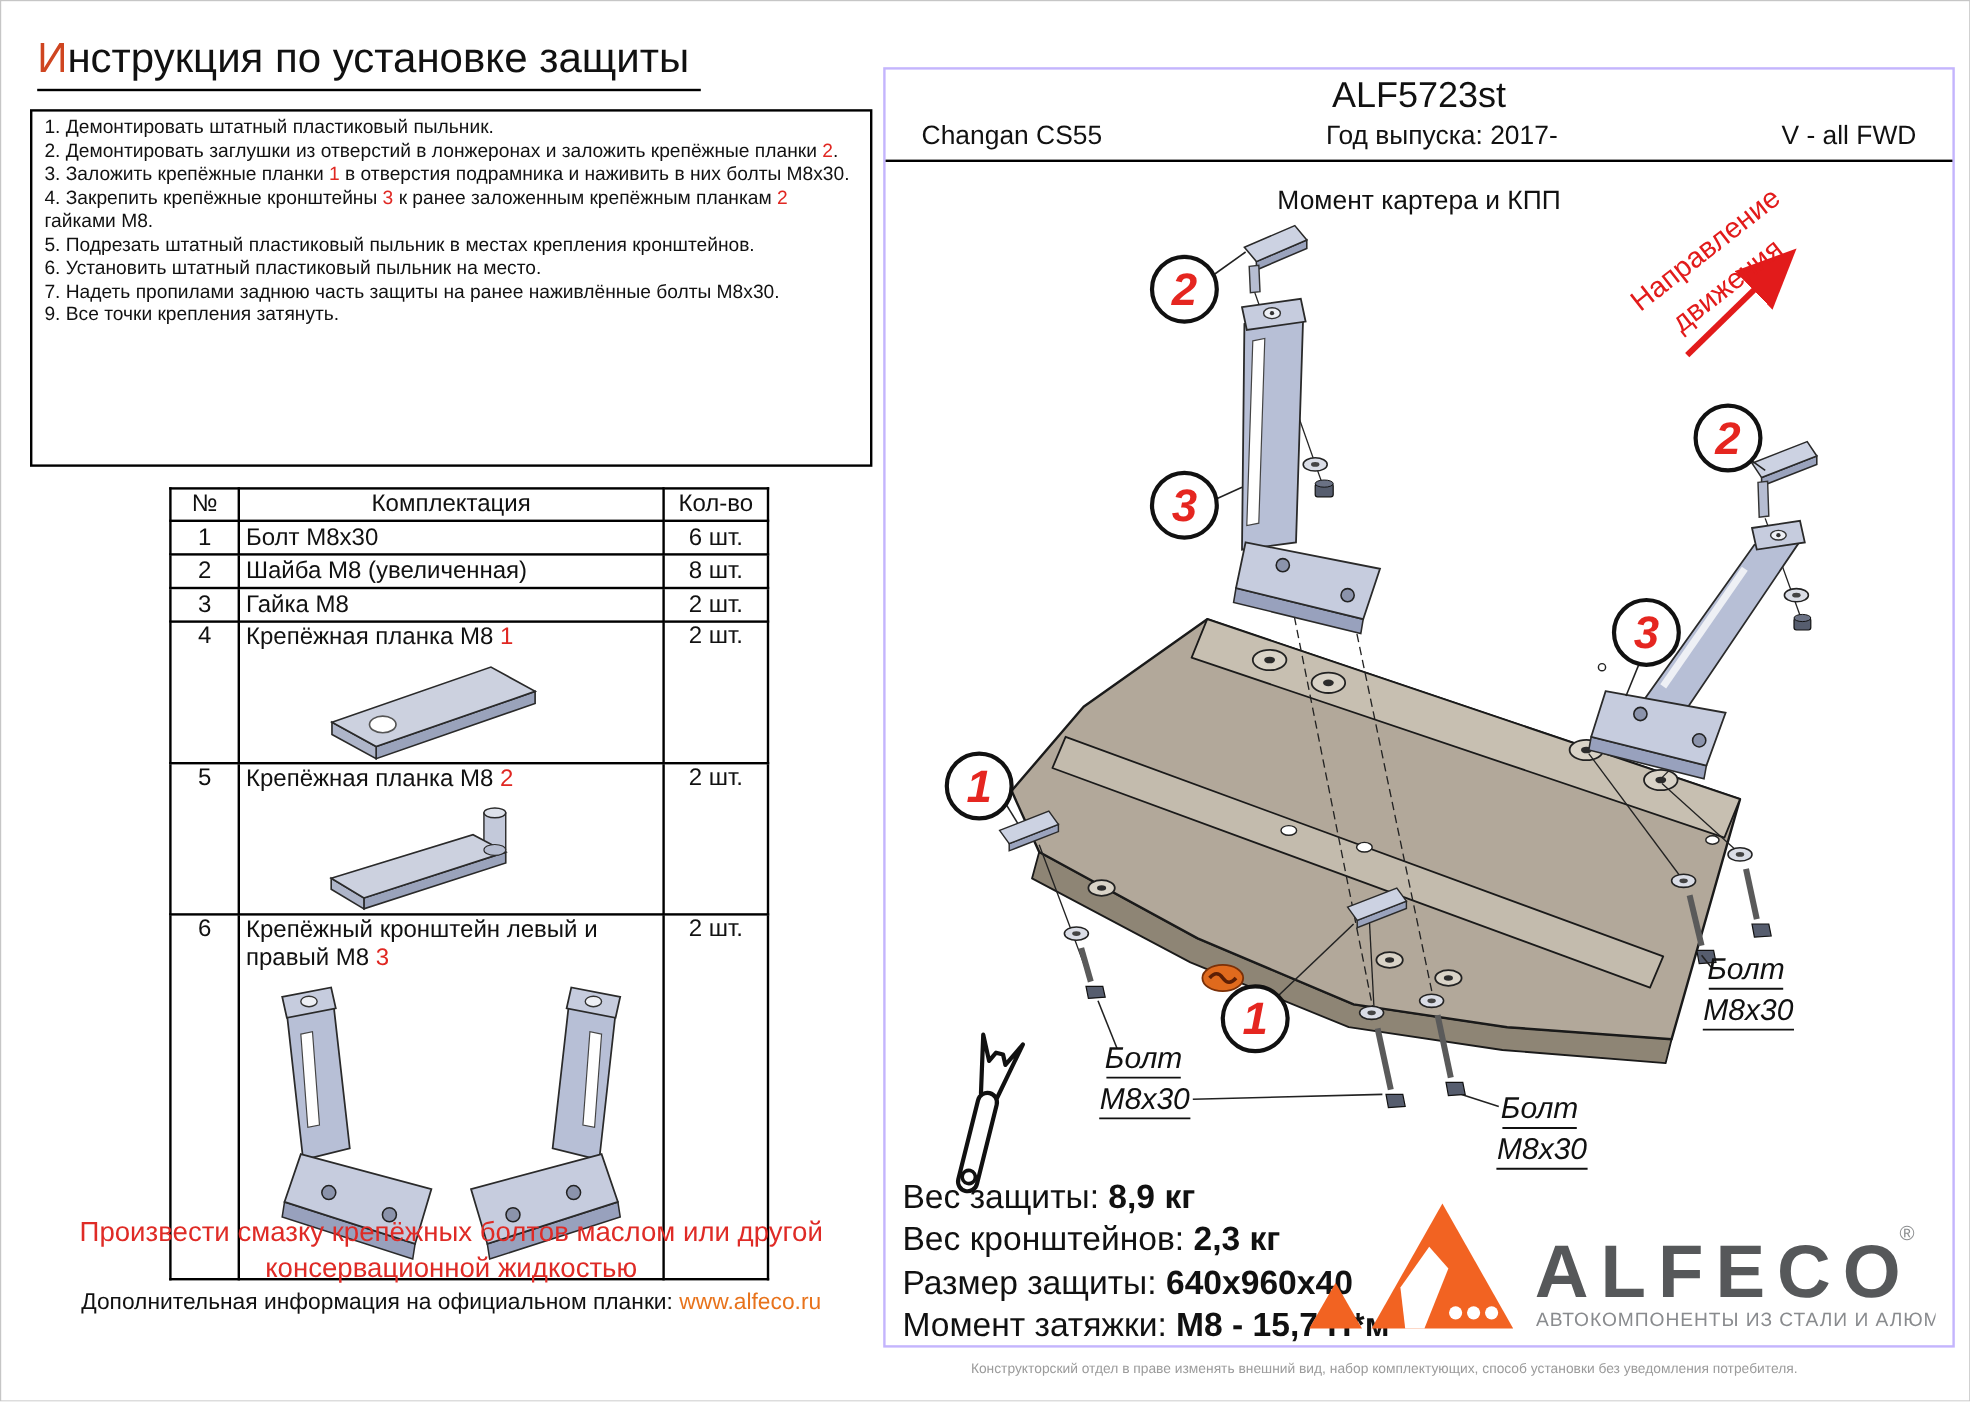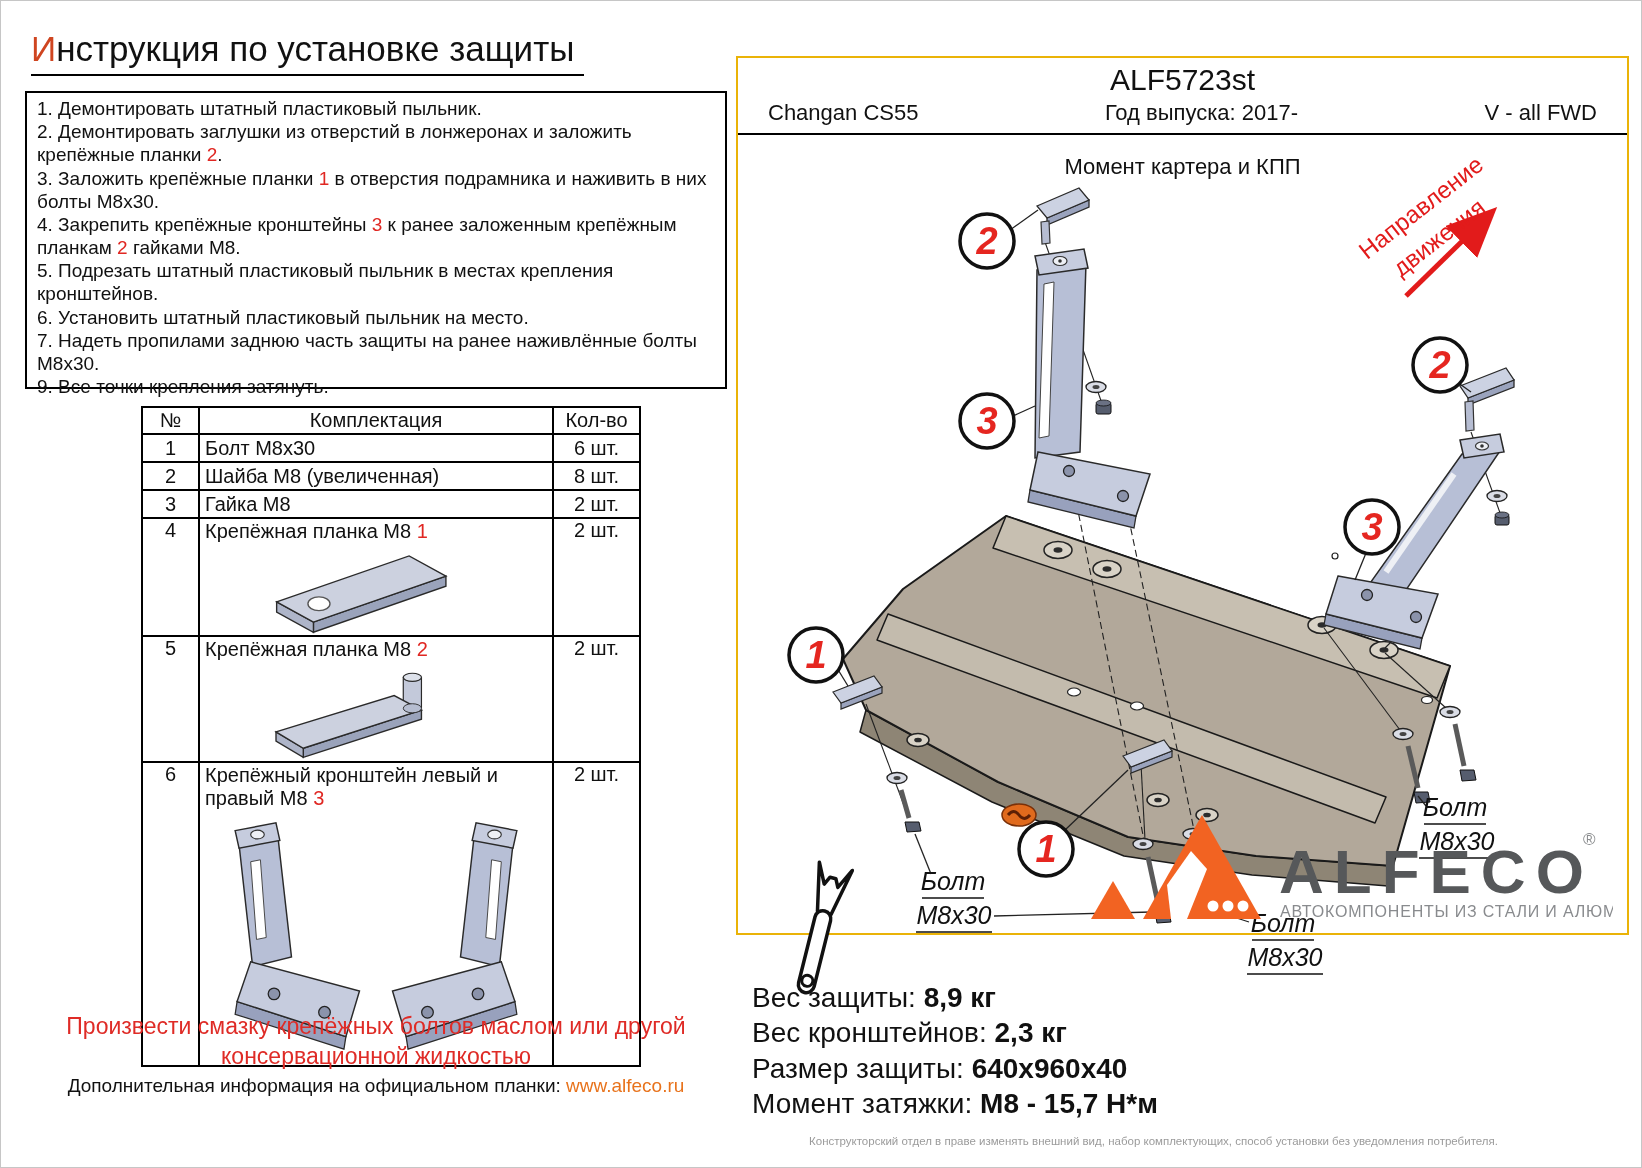--- a/index.html
+++ b/index.html
@@ -7,40 +7,40 @@
          border:1px solid #c6c6c6;box-sizing:border-box;overflow:hidden;
          font-family:"Liberation Sans", sans-serif;color:#111;}
   .red-num{color:#e02722;}
   
   .title{position:absolute;left:30px;top:28px;font-size:35px;
          border-bottom:2px solid #000;padding:0 10px 5px 0;white-space:nowrap;}
   .title .accent{color:#cf4520;}
   
   .instr-box{position:absolute;left:24px;top:90px;width:702px;height:298px;
              border:2px solid #000;box-sizing:border-box;padding:4px 10px;
-             font-size:19px;line-height:1.22;}
+             font-size:16px;line-height:1.22;}
   
   .parts{position:absolute;left:140px;top:405px;width:462px;
          border-collapse:collapse;table-layout:fixed;font-size:20px;}
   .parts th,.parts td{border:2px solid #000;padding:0 5px;}
   .parts th{height:25px;font-weight:normal;text-align:center;}
   .col-num{width:45px;} .col-name{width:342px;} .col-qty{width:75px;}
   tr.row-s td{height:26px;}
   tr.row-img td{vertical-align:top;}
   tr.row-img .pn{padding-top:1px;}
   td.c{text-align:center;}
   .part-img{display:flex;justify-content:center;align-items:center;}
   
   .note-red{position:absolute;left:30px;top:1010px;width:690px;text-align:center;
             font-size:23px;color:#df2b26;line-height:1.32;}
   .site-line{position:absolute;left:30px;top:1074px;width:690px;text-align:center;font-size:19px;}
   .site-line a{color:#e8731c;text-decoration:none;cursor:pointer;}
   
-  .panel{position:absolute;left:735px;top:55px;width:893px;height:879px;
-         border:2px solid #eab308;box-sizing:border-box;}
+  .panel{position:absolute;left:735px;top:55px;width:893px;height:1067px;
+         border:2px solid #c4b5fd;box-sizing:border-box;}
   .panel-code{text-align:center;font-size:30px;padding-top:5px;}
   .panel-row{display:flex;justify-content:space-between;align-items:flex-end;
              padding:3px 30px 7px 30px;font-size:22px;border-bottom:2px solid #000;}
   .panel-sub{position:absolute;left:0;right:0;top:96px;text-align:center;font-size:22px;pointer-events:none;}
   svg.drawing{position:absolute;left:0;top:86px;}
   .specs{position:absolute;left:14px;top:904px;font-size:28px;line-height:1.26;white-space:nowrap;margin-top:18px;}
   .specs b{font-weight:bold;}
   .logo{position:absolute;right:14px;bottom:8px;}
   .disclaimer{position:absolute;left:706px;top:1134px;width:893px;text-align:center;
               font-size:11.5px;color:#9b9b9b;}

